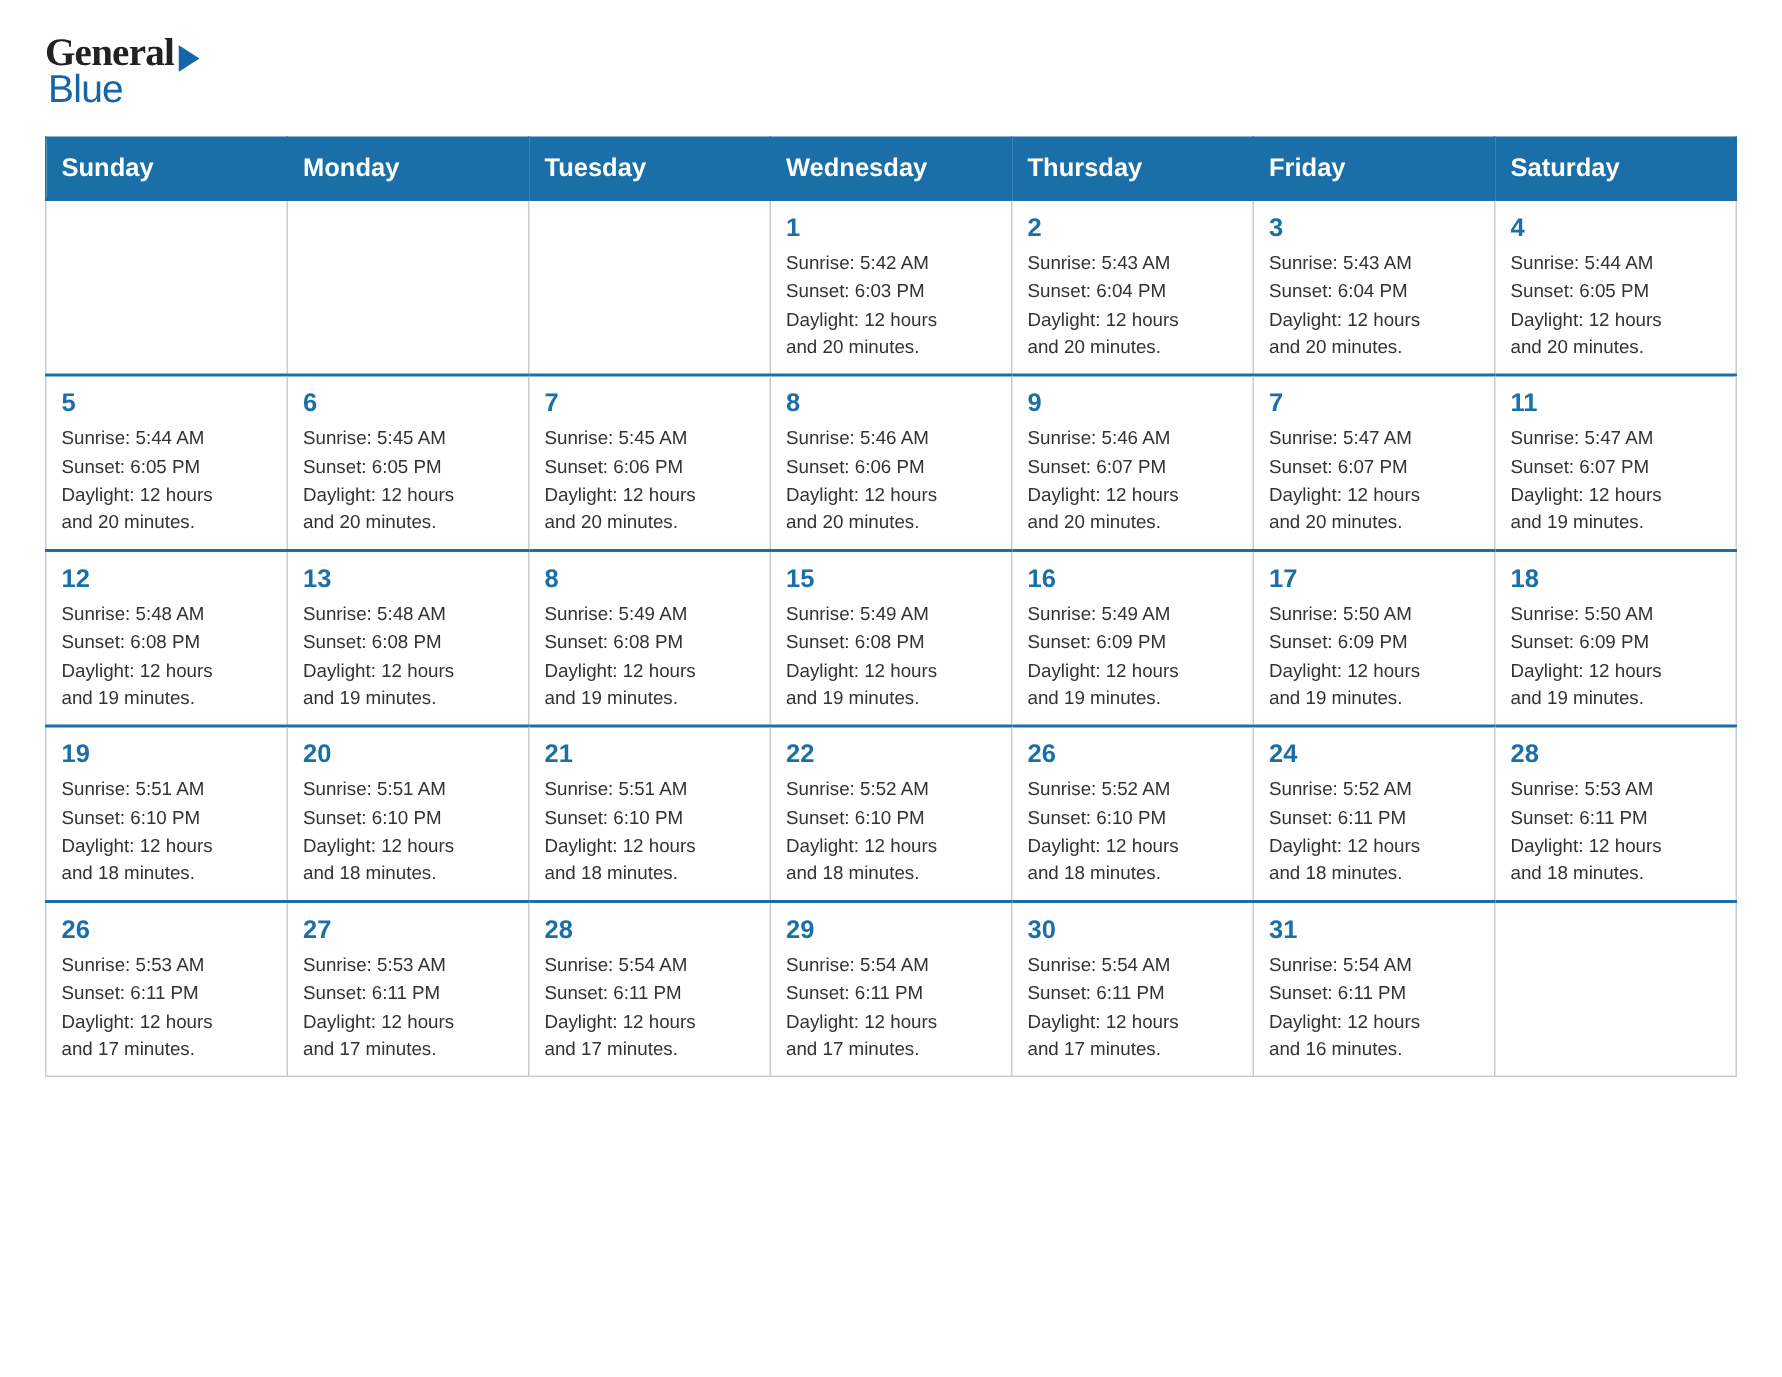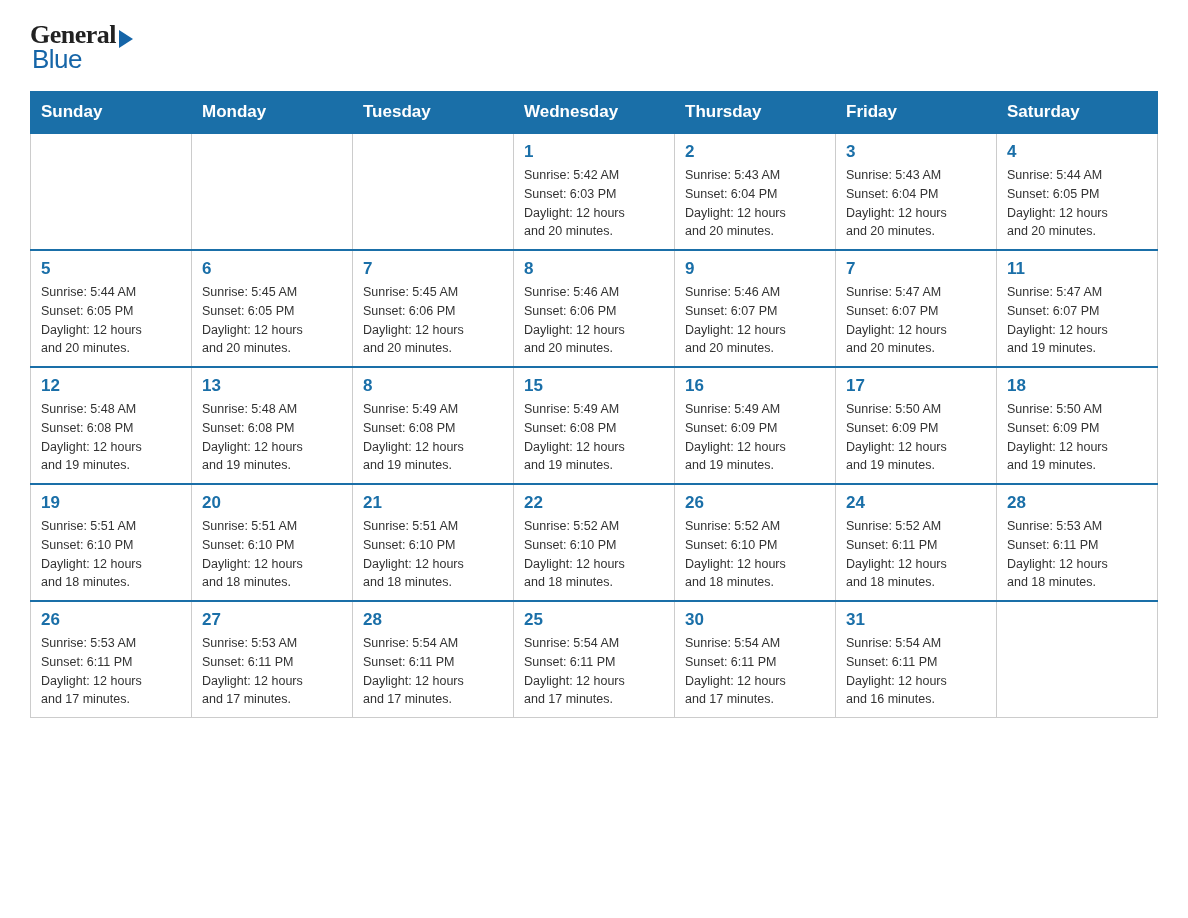--- a/index.html
+++ b/index.html
@@ -338,21 +338,21 @@
 and 17 minutes.</div>
         </td>
         <td>
           <span class="day-number">28</span>
           <div class="day-info" style="white-space: pre-line;">Sunrise: 5:54 AM
 Sunset: 6:11 PM
 Daylight: 12 hours
 and 17 minutes.</div>
         </td>
         <td>
-          <span class="day-number">25</span>
+          <span class="day-number">29</span>
           <div class="day-info" style="white-space: pre-line;">Sunrise: 5:54 AM
 Sunset: 6:11 PM
 Daylight: 12 hours
 and 17 minutes.</div>
         </td>
         <td>
           <span class="day-number">30</span>
           <div class="day-info" style="white-space: pre-line;">Sunrise: 5:54 AM
 Sunset: 6:11 PM
 Daylight: 12 hours

